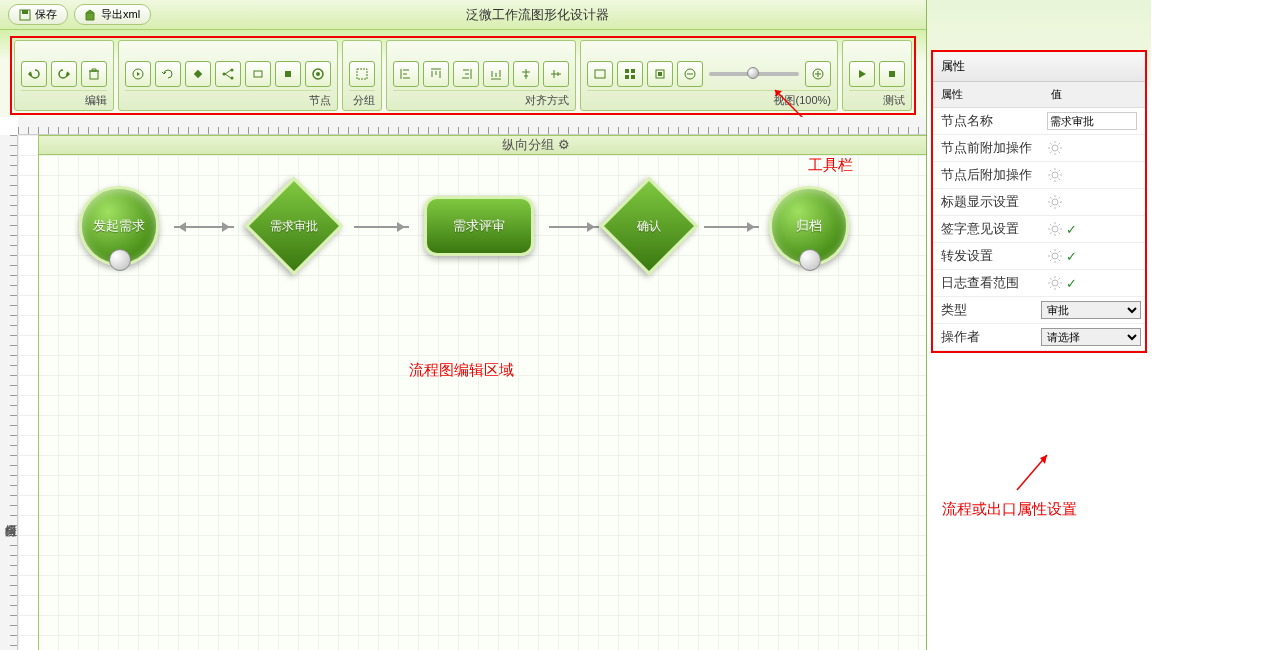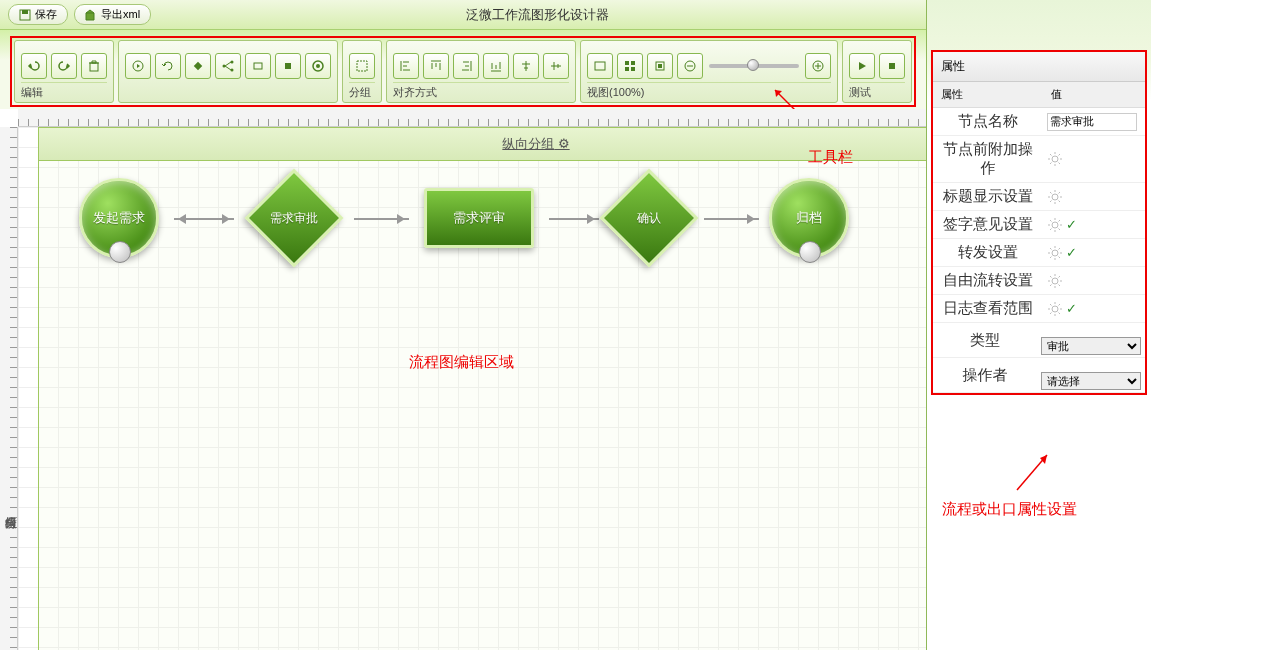--- a/index.html
+++ b/index.html
@@ -9,63 +9,63 @@
 .main { flex: 1; display: flex; flex-direction: column; background: linear-gradient(to bottom, #e8f5d8, #d4f0a8 30px, #f5faea 60px); position: relative; }
 .side { width: 225px; background: linear-gradient(to bottom, #e8f5d8, #f0f8e0 60px, #fff 100px); border-left: 1px solid #8fb958; position: relative; }
 
 .topbar { height: 30px; display: flex; align-items: center; padding: 3px 8px; background: linear-gradient(to bottom, #f0f8e0, #d8eeb0); border-bottom: 1px solid #a8d070; }
 .topbtn { display: inline-flex; align-items: center; background: linear-gradient(to bottom, #fff, #e8f0d8); border: 1px solid #a8c878; border-radius: 10px; padding: 2px 10px; margin-right: 6px; cursor: pointer; font-size: 11px; }
 .topbtn svg { margin-right: 4px; }
 .title { flex: 1; text-align: center; font-size: 13px; color: #333; }
 
 .toolbar { padding: 6px 10px 2px; position: relative; }
 .toolbar-inner { display: flex; gap: 4px; border: 2px solid #e00; padding: 2px; }
-.tgroup { background: linear-gradient(to bottom, #f8fcf0, #e0eec8); border: 1px solid #a8c878; border-radius: 3px; padding: 12px 6px 2px; text-align: left; }
+.tgroup { background: linear-gradient(to bottom, #f8fcf0, #e0eec8); border: 1px solid #a8c878; border-radius: 3px; padding: 20px 6px 2px; text-align: right; }
 .tgroup .icons { display: flex; gap: 4px; align-items: center; justify-content: center; padding-bottom: 3px; }
 .tgroup .label { font-size: 11px; color: #444; border-top: 1px solid #c8e0a0; padding-top: 2px; }
 .tbtn { width: 26px; height: 26px; border: 1px solid #88b850; border-radius: 3px; background: linear-gradient(to bottom, #fff, #e8f4d0); display: flex; align-items: center; justify-content: center; cursor: pointer; color: #4a8020; }
 .tbtn svg { pointer-events: none; }
 
 .slider-wrap { display: flex; align-items: center; gap: 6px; }
 .slider { width: 90px; height: 4px; background: #bbb; border-radius: 2px; position: relative; }
 .slider-thumb { width: 12px; height: 12px; background: radial-gradient(circle at 30% 30%, #fff, #aaa); border: 1px solid #888; border-radius: 50%; position: absolute; top: -5px; left: 38px; }
 
 .canvas-wrap { flex: 1; position: relative; overflow: hidden; background: #fff; }
 .ruler-h { position: absolute; top: 0; left: 18px; right: 0; height: 18px; background: #f4f4f4; border-bottom: 1px solid #ccc; background-image: repeating-linear-gradient(to right, #999 0, #999 1px, transparent 1px, transparent 10px); background-size: 10px 8px; background-position: 0 10px; background-repeat: repeat-x; }
 .ruler-v { position: absolute; top: 18px; left: 0; bottom: 0; width: 18px; background: #f4f4f4; border-right: 1px solid #ccc; background-image: repeating-linear-gradient(to bottom, #999 0, #999 1px, transparent 1px, transparent 10px); background-size: 8px 10px; background-position: 10px 0; background-repeat: repeat-y; }
 .vtext { writing-mode: vertical-rl; position: absolute; top: 380px; left: 2px; font-size: 12px; color: #555; }
 
 .canvas { position: absolute; top: 18px; left: 18px; right: 0; bottom: 0; background-image: repeating-linear-gradient(to right, #eee 0, #eee 1px, transparent 1px, transparent 20px), repeating-linear-gradient(to bottom, #eee 0, #eee 1px, transparent 1px, transparent 20px); }
 .group-frame { position: absolute; top: 0; left: 20px; width: 996px; height: 535px; border: 1px solid #a0c860; background: rgba(240,250,220,.2); }
-.group-title { text-align: center; padding: 7px; color: #555; font-size: 13px; background: linear-gradient(to bottom, #e8f4d0, #d8eab8); border-bottom: 1px solid #a0c860; text-decoration: underline; }
+.group-title { text-align: center; padding: 0; color: #555; font-size: 13px; background: linear-gradient(to bottom, #e8f4d0, #d8eab8); border-bottom: 1px solid #a0c860; }
 
 .node-circle { position: absolute; width: 80px; height: 80px; border-radius: 50%; background: radial-gradient(circle at 35% 30%, #9fe060, #4a9018 70%); border: 3px solid #d8f0b0; box-shadow: 0 3px 6px rgba(0,0,0,.3), inset 0 2px 8px rgba(255,255,255,.5); display: flex; align-items: center; justify-content: center; color: #fff; font-size: 13px; text-shadow: 0 1px 1px rgba(0,0,0,.4); font-family: Liberation Serif, serif; }
 .node-circle::after { content: ""; position: absolute; bottom: -8px; left: 50%; margin-left: -10px; width: 20px; height: 20px; background: radial-gradient(circle at 30% 30%, #fff, #bbb); border-radius: 50%; border: 1px solid #888; }
 .node-diamond { position: absolute; width: 90px; height: 90px; display: flex; align-items: center; justify-content: center; }
 .node-diamond::before { content: ""; position: absolute; width: 64px; height: 64px; transform: rotate(45deg); background: linear-gradient(135deg, #7fc840, #3a7810); border: 3px solid #d8f0b0; box-shadow: 0 3px 6px rgba(0,0,0,.3); }
 .node-diamond span { position: relative; color: #fff; font-size: 12px; text-shadow: 0 1px 1px rgba(0,0,0,.4); z-index: 1; }
-.node-rect { position: absolute; width: 110px; height: 60px; background: linear-gradient(to bottom, #7fc840, #3a7810); border: 3px solid #d8f0b0; border-radius: 3px; box-shadow: 0 3px 6px rgba(0,0,0,.3); display: flex; align-items: center; justify-content: center; color: #fff; font-size: 13px; text-shadow: 0 1px 1px rgba(0,0,0,.4); }
+.node-rect { position: absolute; width: 110px; height: 60px; background: linear-gradient(to bottom, #7fc840, #3a7810); border: 3px solid #d8f0b0; border-radius: 13px; box-shadow: 0 3px 6px rgba(0,0,0,.3); display: flex; align-items: center; justify-content: center; color: #fff; font-size: 13px; text-shadow: 0 1px 1px rgba(0,0,0,.4); }
 
 .arrow { position: absolute; height: 2px; background: #999; }
 .arrow::after { content: ""; position: absolute; right: -1px; top: -4px; border: 5px solid transparent; border-left: 8px solid #999; }
 .arrow.back::before { content: ""; position: absolute; left: -1px; top: -4px; border: 5px solid transparent; border-right: 8px solid #999; }
 
 .annotations { font-family: SimSun, serif; }
 .anno { position: absolute; color: #e00; font-size: 15px; }
 .anno-arrow { position: absolute; }
 
 .prop-panel { border: 2px solid #e00; margin: 50px 4px 0; background: #fff; }
 .prop-header { background: linear-gradient(to bottom, #f8f8f8, #e8e8e8); padding: 6px 8px; font-size: 12px; border-bottom: 1px solid #ccc; }
 .prop-head-row { display: flex; background: #f0f0f0; border-bottom: 1px solid #ddd; }
 .prop-head-row > div { padding: 5px 8px; font-size: 11px; }
 .prop-row { display: flex; border-bottom: 1px solid #eee; align-items: center; min-height: 26px; }
-.prop-row > div:first-child { width: 110px; padding: 4px 8px; font-size: 15px; color: #333; text-align: center; }
+.prop-row > div:first-child { width: 110px; padding: 4px 8px; font-size: 13px; color: #333; }
 .prop-row > div:last-child { flex: 1; padding: 2px 4px; font-size: 11px; display: flex; align-items: center; gap: 3px; }
 .prop-row input[type=text] { width: 90px; border: 1px solid #ccc; padding: 2px; font-size: 11px; }
-.prop-row select { width: 100px; border: 1px solid #999; padding: 1px; font-size: 11px; margin-top: 12px; }
+.prop-row select { width: 100px; border: 1px solid #999; padding: 1px; font-size: 11px; }
 .gear { width: 16px; height: 16px; color: #bbb; }
 .check { color: #2a8a2a; font-size: 13px; }
 </style>
 </head>
 <body>
 
 <div class="app">
   <div class="main">
     <div class="topbar">
       <div class="topbtn">
@@ -144,20 +144,21 @@
                   <rect x="4" y="4" width="6" height="6" fill="currentColor"></rect>
                 </svg>
               </div>
             <div class="tbtn">
                 <svg width="14" height="14" viewBox="0 0 14 14">
                   <circle cx="7" cy="7" r="5" fill="none" stroke="currentColor" stroke-width="1.5"></circle>
                   <circle cx="7" cy="7" r="2" fill="currentColor"></circle>
                 </svg>
               </div>
           </div>
+          <div class="label">节点</div>
         </div>
 
         <div class="tgroup">
           <div class="icons">
             <div class="tbtn">
                 <svg width="14" height="14" viewBox="0 0 14 14">
                   <rect x="2" y="2" width="10" height="10" fill="none" stroke="currentColor" stroke-dasharray="2 1"></rect>
                 </svg>
               </div>
           </div>
@@ -316,20 +317,29 @@
       <div class="prop-row">
         <div>节点前附加操作</div>
         <div>
             <svg class="gear" viewBox="0 0 16 16">
               <circle cx="8" cy="8" r="3" fill="none" stroke="currentColor"></circle>
               <path d="M8 1 L8 3 M8 13 L8 15 M1 8 L3 8 M13 8 L15 8 M3 3 L4.5 4.5 M11.5 11.5 L13 13 M3 13 L4.5 11.5 M11.5 4.5 L13 3" stroke="currentColor"></path>
             </svg>
           </div>
       </div>
       <div class="prop-row">
+        <div>节点后附加操作</div>
+        <div>
+            <svg class="gear" viewBox="0 0 16 16">
+              <circle cx="8" cy="8" r="3" fill="none" stroke="currentColor"></circle>
+              <path d="M8 1 L8 3 M8 13 L8 15 M1 8 L3 8 M13 8 L15 8 M3 3 L4.5 4.5 M11.5 11.5 L13 13 M3 13 L4.5 11.5 M11.5 4.5 L13 3" stroke="currentColor"></path>
+            </svg>
+          </div>
+      </div>
+      <div class="prop-row">
         <div>标题显示设置</div>
         <div>
             <svg class="gear" viewBox="0 0 16 16">
               <circle cx="8" cy="8" r="3" fill="none" stroke="currentColor"></circle>
               <path d="M8 1 L8 3 M8 13 L8 15 M1 8 L3 8 M13 8 L15 8 M3 3 L4.5 4.5 M11.5 11.5 L13 13 M3 13 L4.5 11.5 M11.5 4.5 L13 3" stroke="currentColor"></path>
             </svg>
           </div>
       </div>
       <div class="prop-row">
         <div>签字意见设置</div>
@@ -342,29 +352,20 @@
           </div>
       </div>
       <div class="prop-row">
         <div>转发设置</div>
         <div>
             <svg class="gear" viewBox="0 0 16 16">
               <circle cx="8" cy="8" r="3" fill="none" stroke="currentColor"></circle>
               <path d="M8 1 L8 3 M8 13 L8 15 M1 8 L3 8 M13 8 L15 8 M3 3 L4.5 4.5 M11.5 11.5 L13 13 M3 13 L4.5 11.5 M11.5 4.5 L13 3" stroke="currentColor"></path>
             </svg>
             <span class="check">✓</span>
-          </div>
-      </div>
-      <div class="prop-row">
-        <div>自由流转设置</div>
-        <div>
-            <svg class="gear" viewBox="0 0 16 16">
-              <circle cx="8" cy="8" r="3" fill="none" stroke="currentColor"></circle>
-              <path d="M8 1 L8 3 M8 13 L8 15 M1 8 L3 8 M13 8 L15 8 M3 3 L4.5 4.5 M11.5 11.5 L13 13 M3 13 L4.5 11.5 M11.5 4.5 L13 3" stroke="currentColor"></path>
-            </svg>
           </div>
       </div>
       <div class="prop-row">
         <div>日志查看范围</div>
         <div>
             <svg class="gear" viewBox="0 0 16 16">
               <circle cx="8" cy="8" r="3" fill="none" stroke="currentColor"></circle>
               <path d="M8 1 L8 3 M8 13 L8 15 M1 8 L3 8 M13 8 L15 8 M3 3 L4.5 4.5 M11.5 11.5 L13 13 M3 13 L4.5 11.5 M11.5 4.5 L13 3" stroke="currentColor"></path>
             </svg>
             <span class="check">✓</span>

